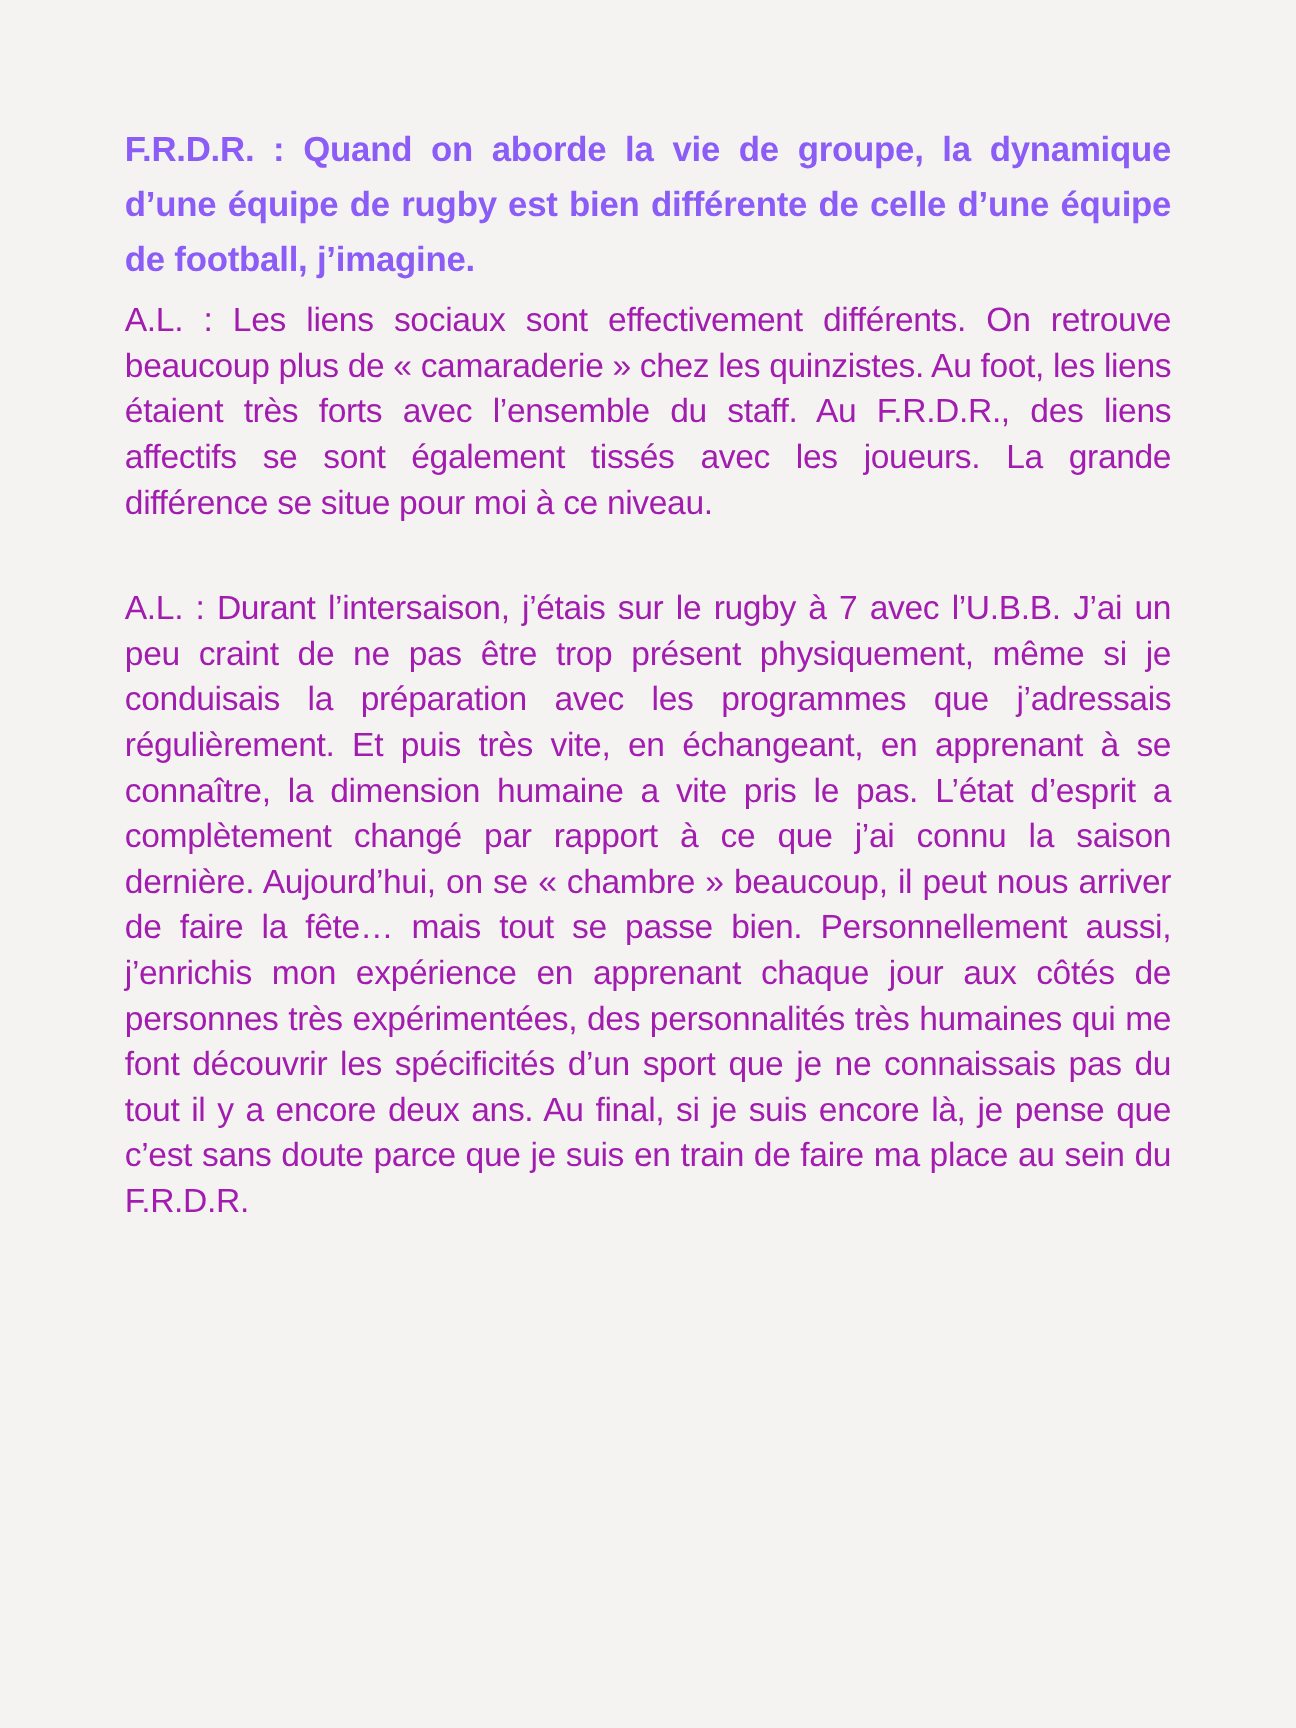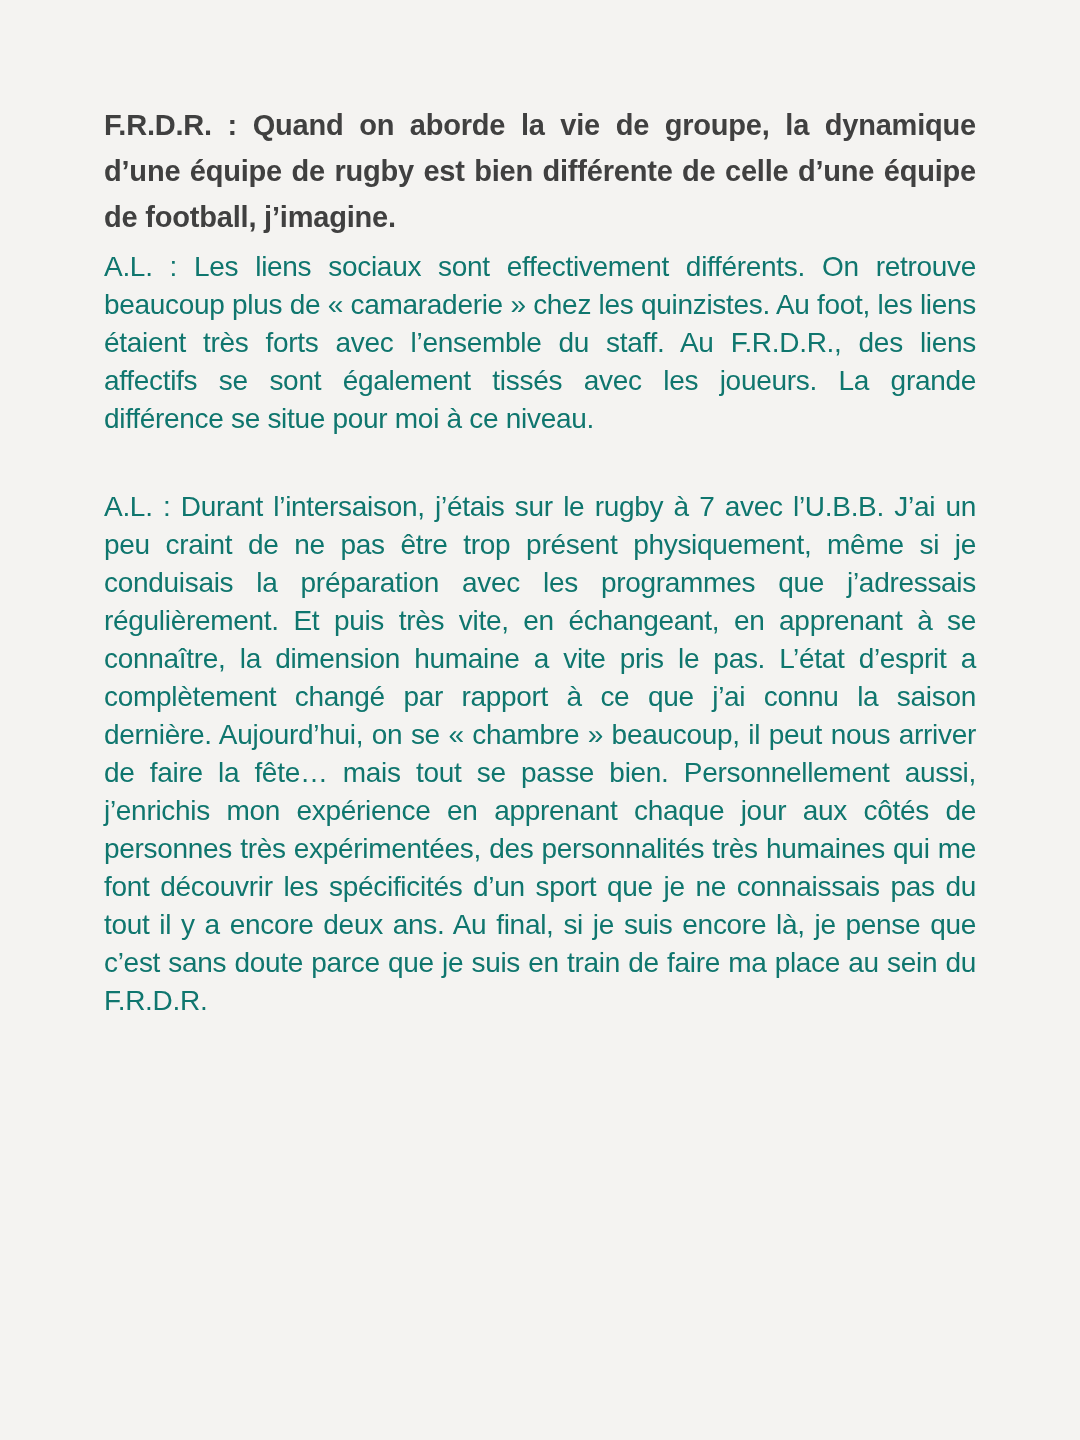--- a/index.html
+++ b/index.html
@@ -18,30 +18,30 @@
     width: 1080px;
     height: 1440px;
     padding: 102px 104px 0 104px;
     background: #f4f3f1;
   }
   .qa-section {
     margin: 0 0 50px 0;
   }
   .question {
     margin: 0 0 8px 0;
-    color: #404040;
+    color: #8b5cf6;
     font-size: 29px;
     line-height: 46px;
     font-weight: bold;
     letter-spacing: -0.2px;
     text-align: justify;
   }
   .answer {
     margin: 0;
-    color: #0f766e;
+    color: #a21caf;
     font-size: 28px;
     line-height: 38px;
     font-weight: normal;
     letter-spacing: -0.3px;
     text-align: justify;
   }
 </style>
 </head>
 <body>
 

